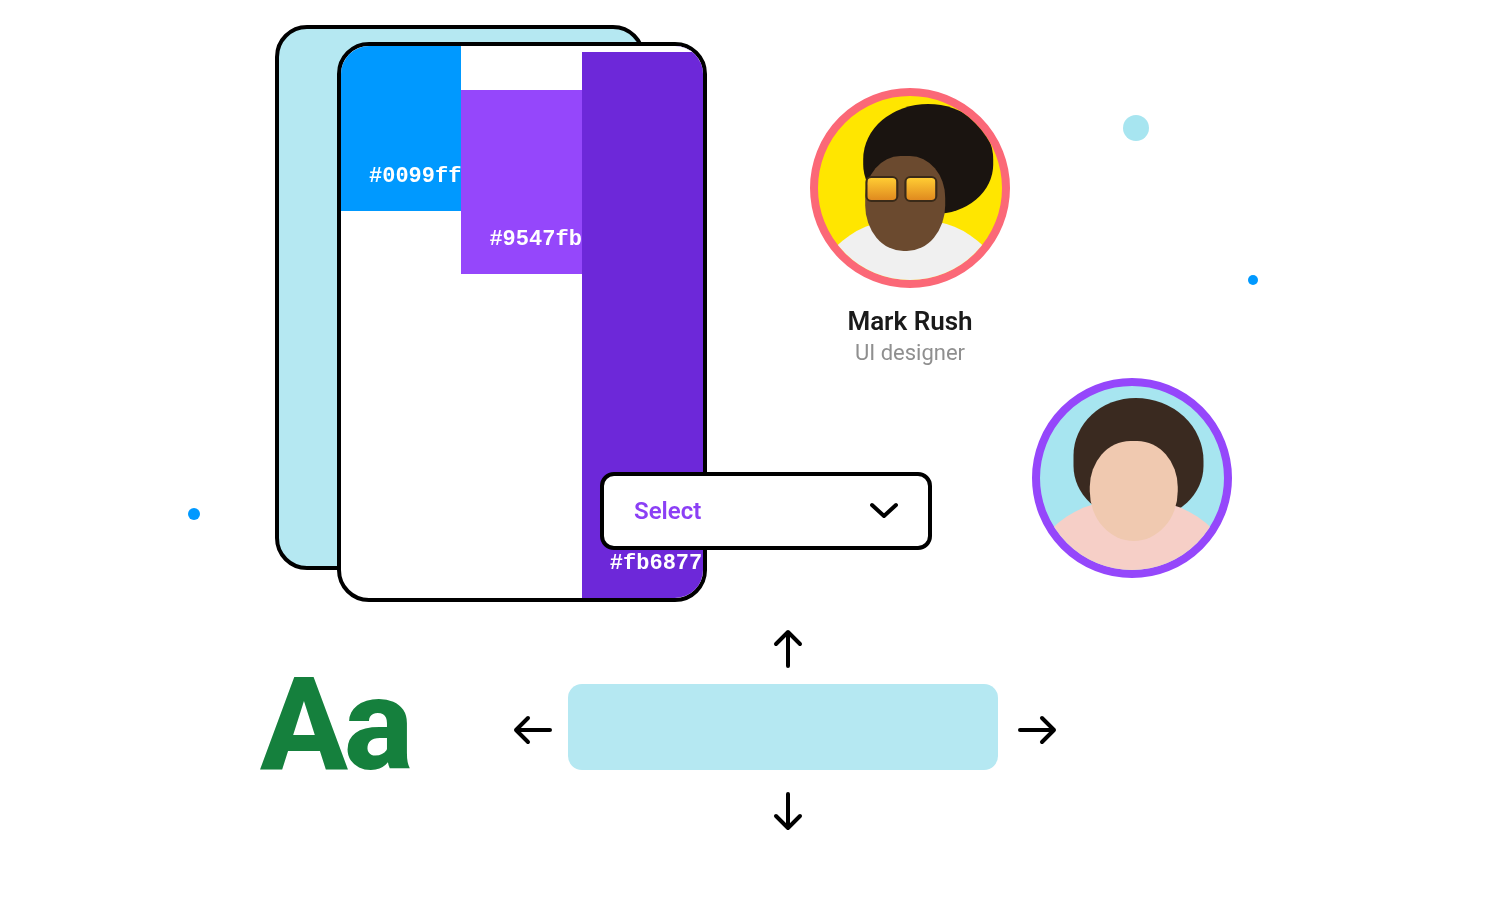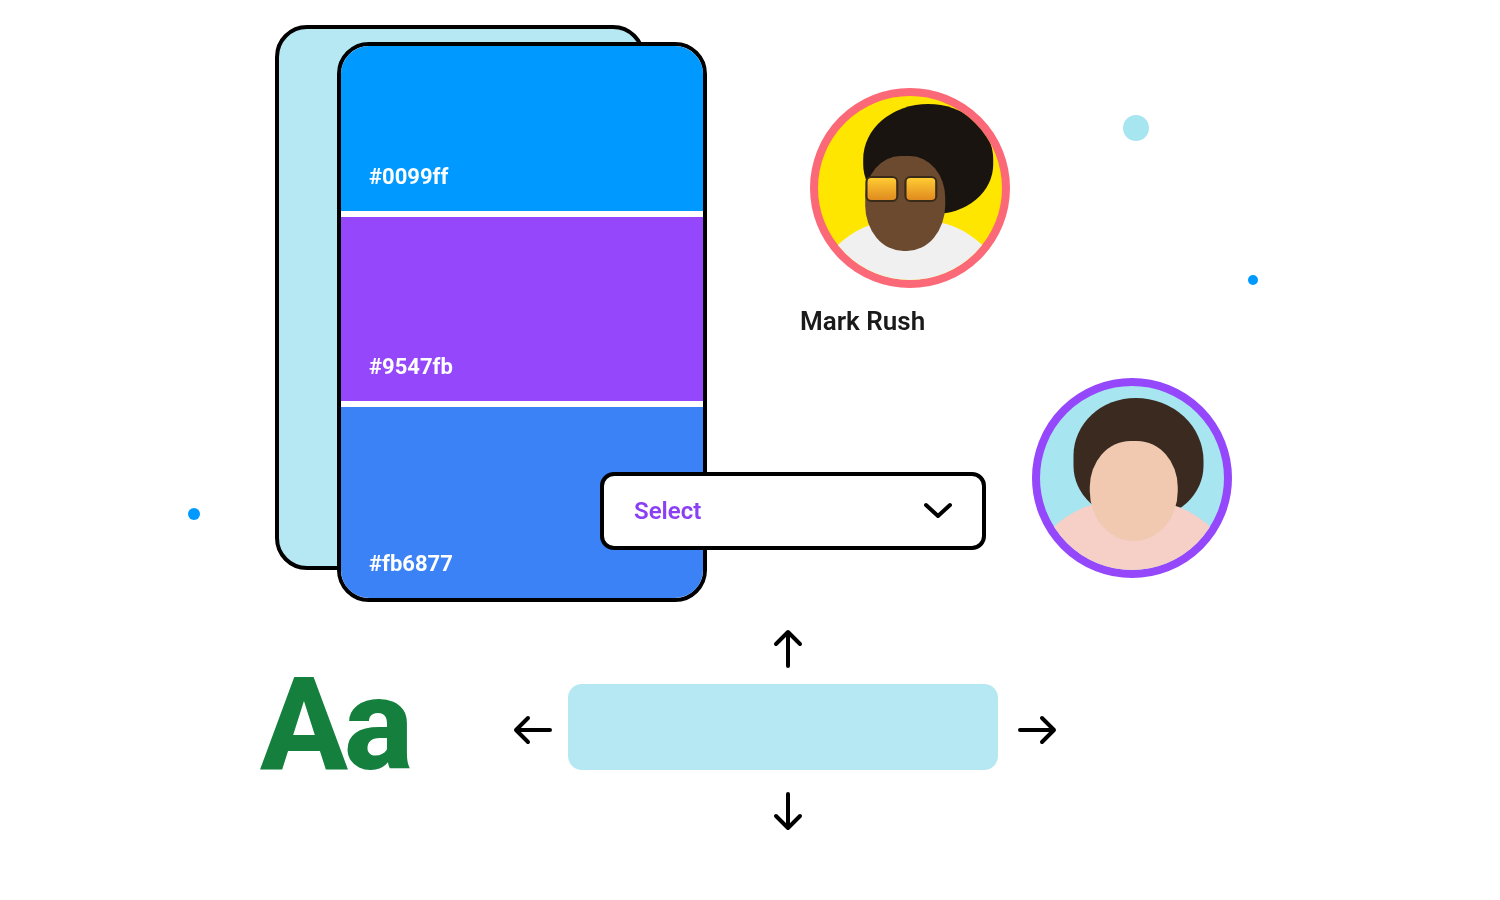--- a/index.html
+++ b/index.html
@@ -29,62 +29,63 @@
   }
   .card-front {
     position: absolute;
     top: 42px; left: 337px;
     width: 370px; height: 560px;
     background: #fff;
     border: 4px solid #000;
     border-radius: 32px;
     overflow: hidden;
     display: flex;
-    flex-direction: column;
+    flex-direction: row;
+    font-family: Liberation Mono, monospace;
   }
   .swatch {
     position: relative;
     flex: 0 0 auto;
     color: #fff;
     font-weight: 700;
     font-size: 22px;
     display: flex;
     align-items: flex-end;
     padding: 0 0 22px 28px;
   }
   .swatch + .swatch { border-top: 6px solid #fff; }
   .swatch-1 { background: #0099ff; height: 165px; }
-  .swatch-2 { background: #9547fb; height: 190px; }
-  .swatch-3 { background: #3b82f6; flex: 1; }
+  .swatch-2 { background: #9547fb; height: 190px; margin-top: 38px; }
+  .swatch-3 { background: #6d28d9; flex: 1; }
 
   
   .select-box {
     position: absolute;
     top: 472px; left: 600px;
-    width: 386px; height: 78px;
+    width: 332px; height: 78px;
     background: #fff;
     border: 4px solid #000;
     border-radius: 14px;
     display: flex;
     align-items: center;
     justify-content: space-between;
     padding: 0 30px;
     cursor: pointer;
   }
   .select-label {
     color: #8b3ff5;
     font-size: 24px;
     font-weight: 600;
   }
   .chevron-down svg { display: block; }
 
   
   .person {
     position: absolute;
-    text-align: left;
+    text-align: center;
     width: 220px;
   }
   .person-1 { top: 88px; left: 800px; }
   .person-2 { top: 378px; left: 1022px; }
   .avatar {
     width: 200px; height: 200px;
     border-radius: 50%;
     margin: 0 auto 18px auto;
     border: 8px solid;
     overflow: hidden;
@@ -247,20 +248,21 @@
 
 <div class="person person-1">
   <div class="avatar avatar-1">
     <div class="face"></div>
     <div class="glasses">
         <span></span>
         <span></span>
       </div>
   </div>
   <div class="person-name">Mark Rush</div>
+  <div class="person-role">UI designer</div>
 </div>
 
 <div class="person person-2">
   <div class="avatar avatar-2">
     <div class="face"></div>
   </div>
 </div>
 
 <div class="type-glyph">Aa</div>
 

